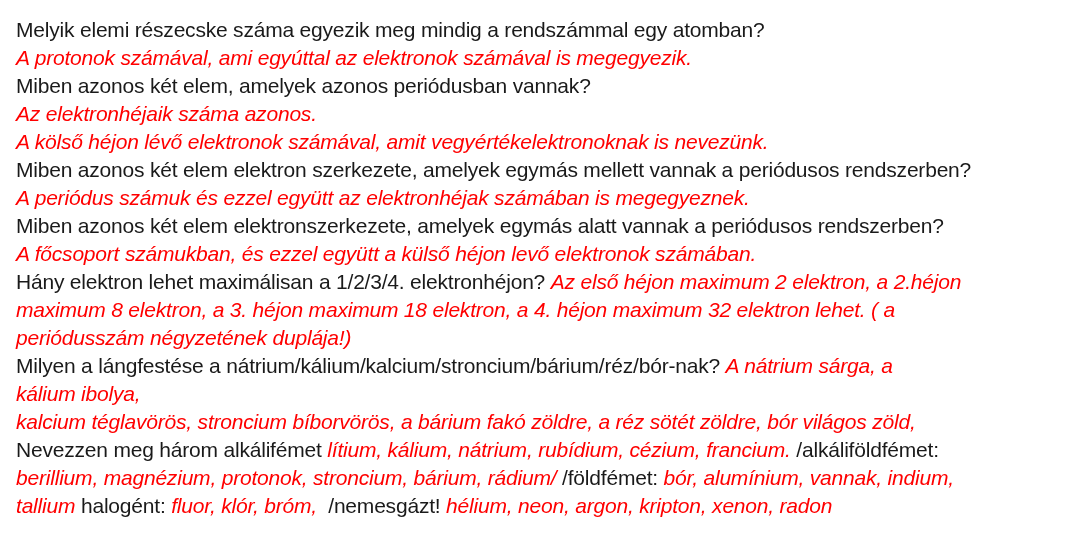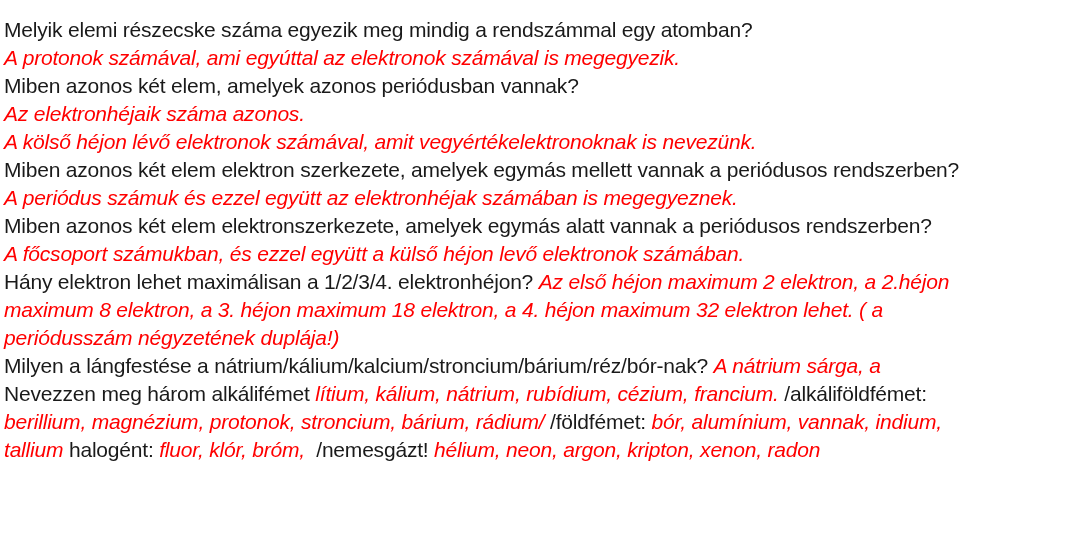--- a/index.html
+++ b/index.html
@@ -7,21 +7,21 @@
     padding: 0;
     background: #ffffff;
   }
   body {
     width: 1078px;
     height: 555px;
     overflow: hidden;
     font-family: "Liberation Sans", "DejaVu Sans", sans-serif;
   }
   .doc {
-    padding: 16px 0 0 4px;
+    padding: 16px 0 0 16px;
   }
   .line {
     font-size: 21px;
     line-height: 28px;
     white-space: pre;
     letter-spacing: -0.2px;
   }
   .seg.black { color: var(--text-black, #1a1a1a); }
   .seg.red   { color: var(--text-red, #ff0000); font-style: italic; }
 </style>
@@ -35,16 +35,18 @@
     <div class="line"><span class="seg red">Az elektronhéjaik száma azonos.</span></div>
     <div class="line"><span class="seg red">A kölső héjon lévő elektronok számával, amit vegyértékelektronoknak is nevezünk.</span></div>
     <div class="line"><span class="seg black">Miben azonos két elem elektron szerkezete, amelyek egymás mellett vannak a periódusos rendszerben?</span></div>
     <div class="line"><span class="seg red">A periódus számuk és ezzel együtt az elektronhéjak számában is megegyeznek.</span></div>
     <div class="line"><span class="seg black">Miben azonos két elem elektronszerkezete, amelyek egymás alatt vannak a periódusos rendszerben?</span></div>
     <div class="line"><span class="seg red">A főcsoport számukban, és ezzel együtt a külső héjon levő elektronok számában.</span></div>
     <div class="line"><span class="seg black">Hány elektron lehet maximálisan a 1/2/3/4. elektronhéjon? </span><span class="seg red">Az első héjon maximum 2 elektron, a 2.héjon</span></div>
     <div class="line"><span class="seg red">maximum 8 elektron, a 3. héjon maximum 18 elektron, a 4. héjon maximum 32 elektron lehet. ( a</span></div>
     <div class="line"><span class="seg red">periódusszám négyzetének duplája!)</span></div>
     <div class="line"><span class="seg black">Milyen a lángfestése a nátrium/kálium/kalcium/stroncium/bárium/réz/bór-nak? </span><span class="seg red">A nátrium sárga, a</span></div>
+    <div class="line"><span class="seg red">kálium ibolya,</span></div>
+    <div class="line"><span class="seg red">kalcium téglavörös, stroncium bíborvörös, a bárium fakó zöldre, a réz sötét zöldre, bór világos zöld,</span></div>
     <div class="line"><span class="seg black">Nevezzen meg három alkálifémet </span><span class="seg red">lítium, kálium, nátrium, rubídium, cézium, francium.</span><span class="seg black"> /alkáliföldfémet:</span></div>
     <div class="line"><span class="seg red">berillium, magnézium, protonok, stroncium, bárium, rádium/</span><span class="seg black"> /földfémet: </span><span class="seg red">bór, alumínium, vannak, indium,</span></div>
     <div class="line"><span class="seg red">tallium</span><span class="seg black"> halogént: </span><span class="seg red">fluor, klór, bróm, </span><span class="seg black"> /nemesgázt! </span><span class="seg red">hélium, neon, argon, kripton, xenon, radon</span></div>
   </div>
 
 </body></html>

